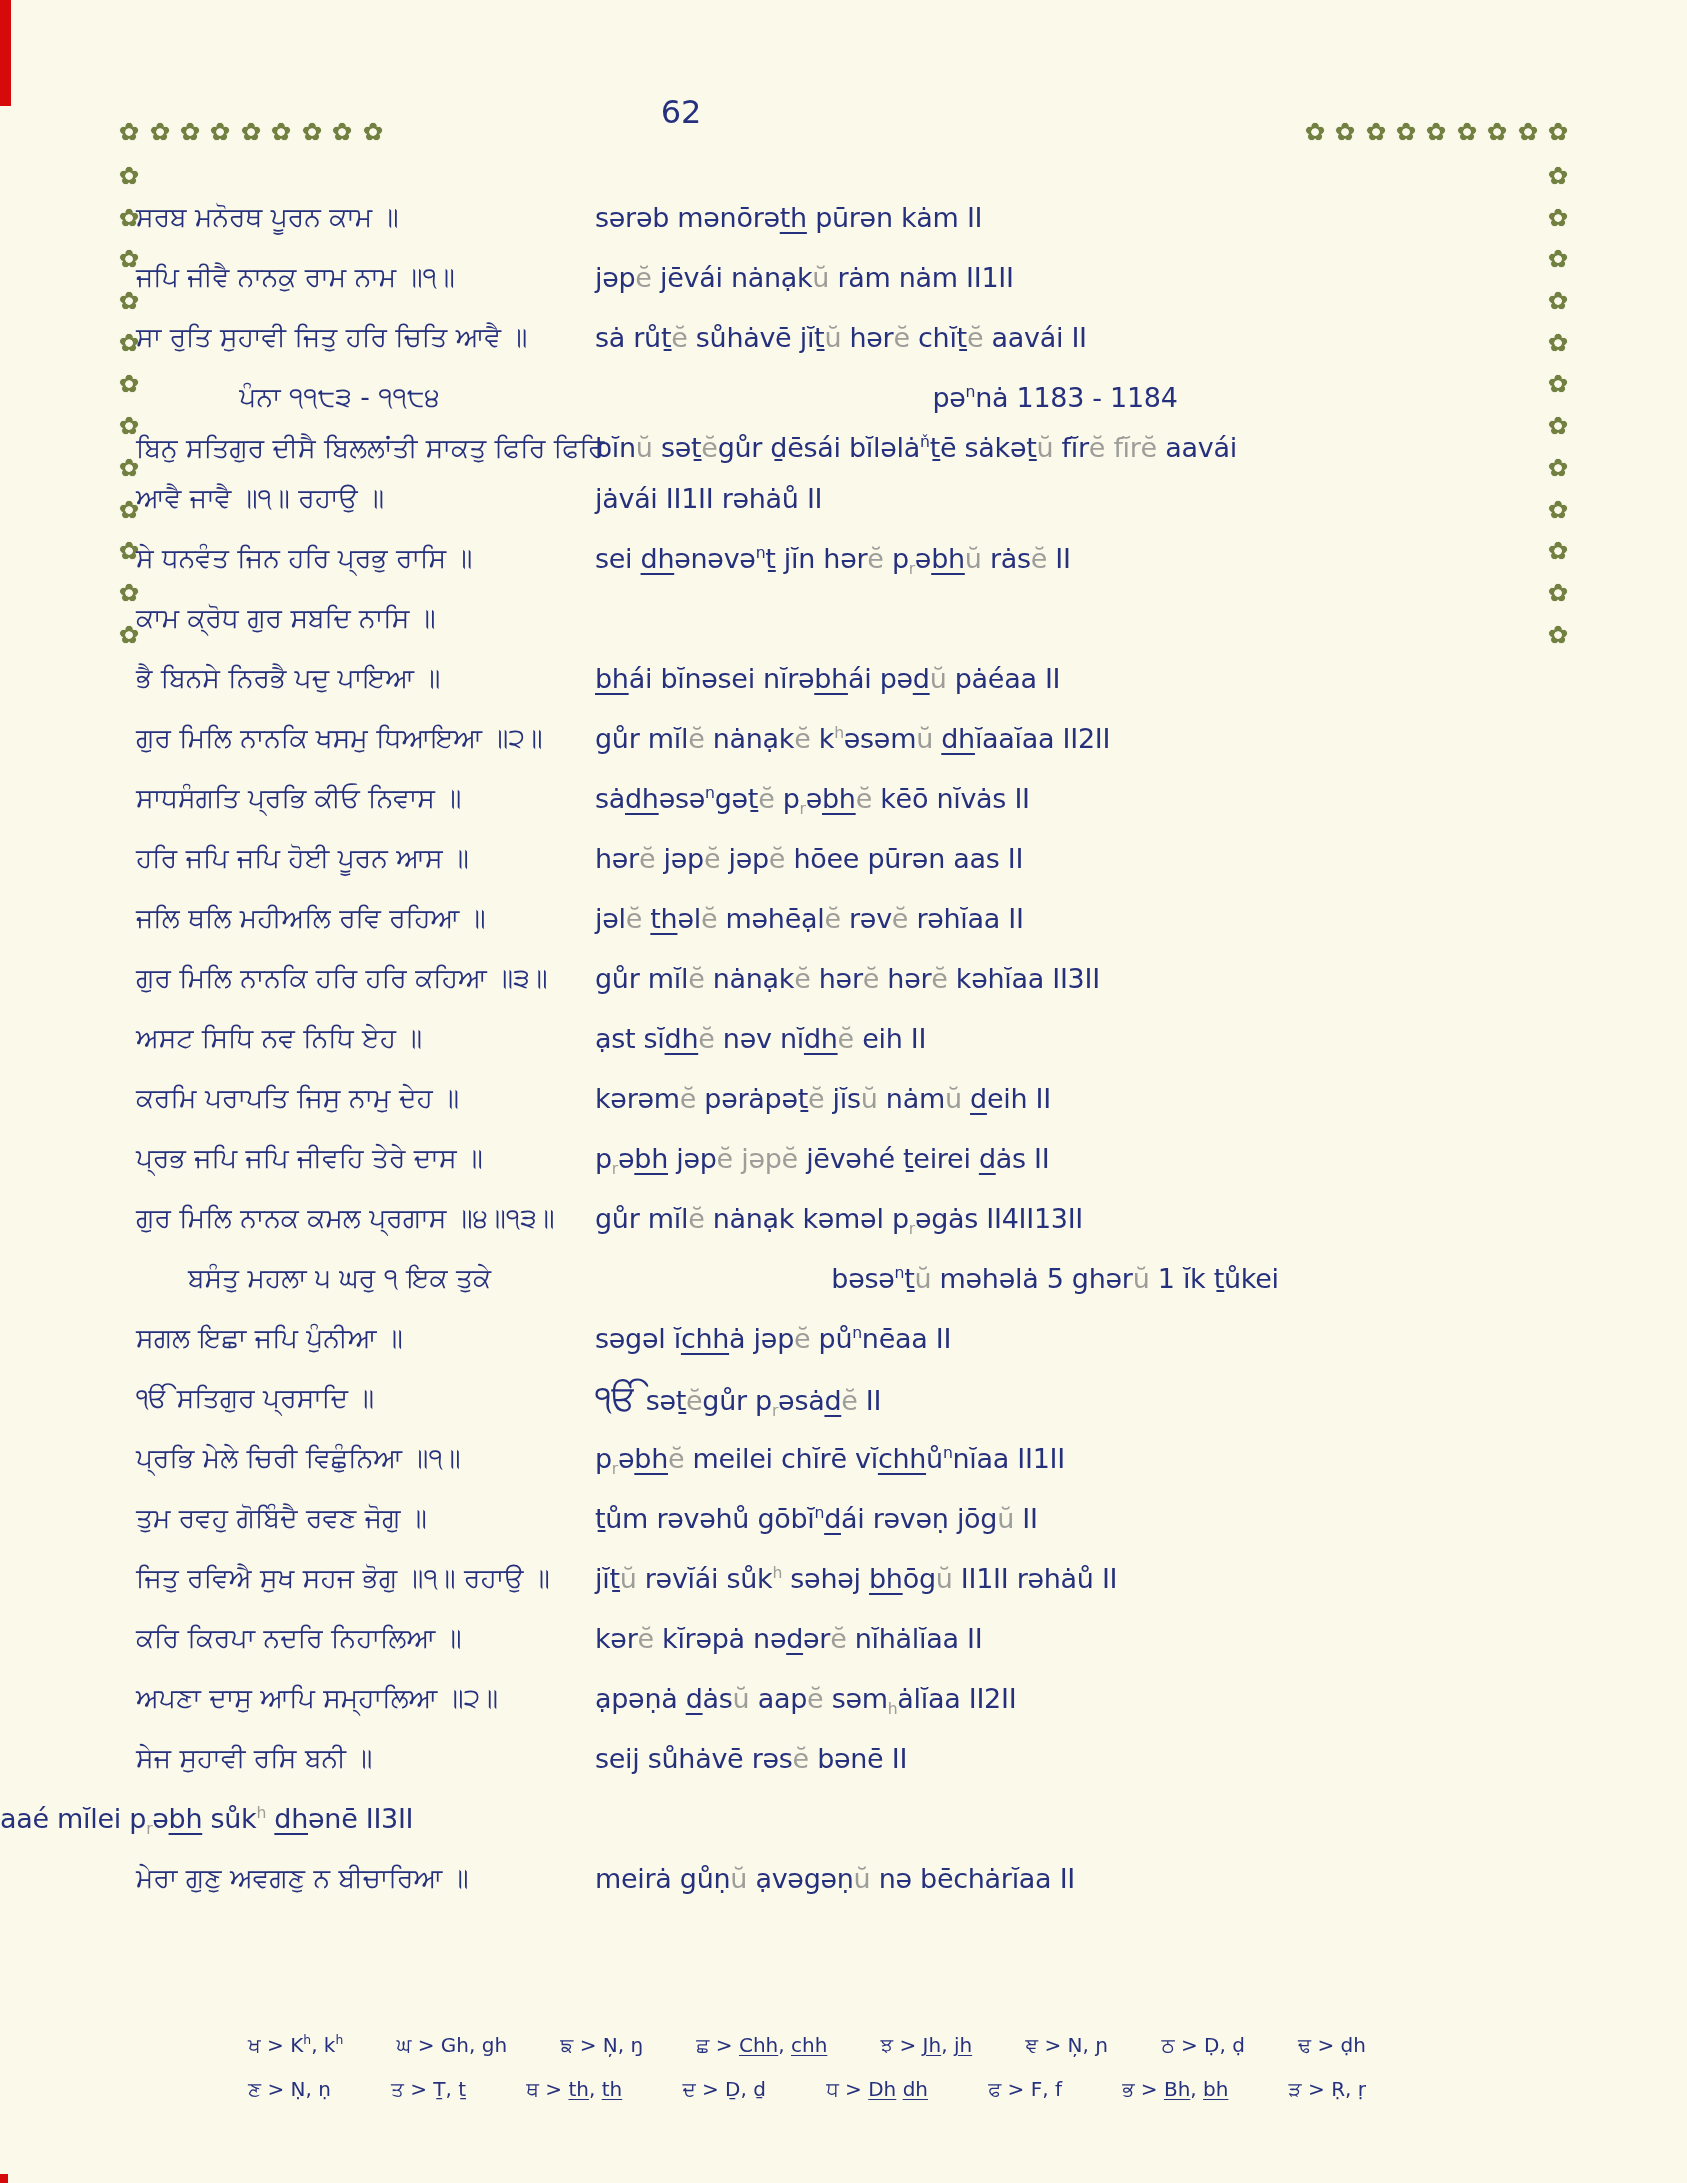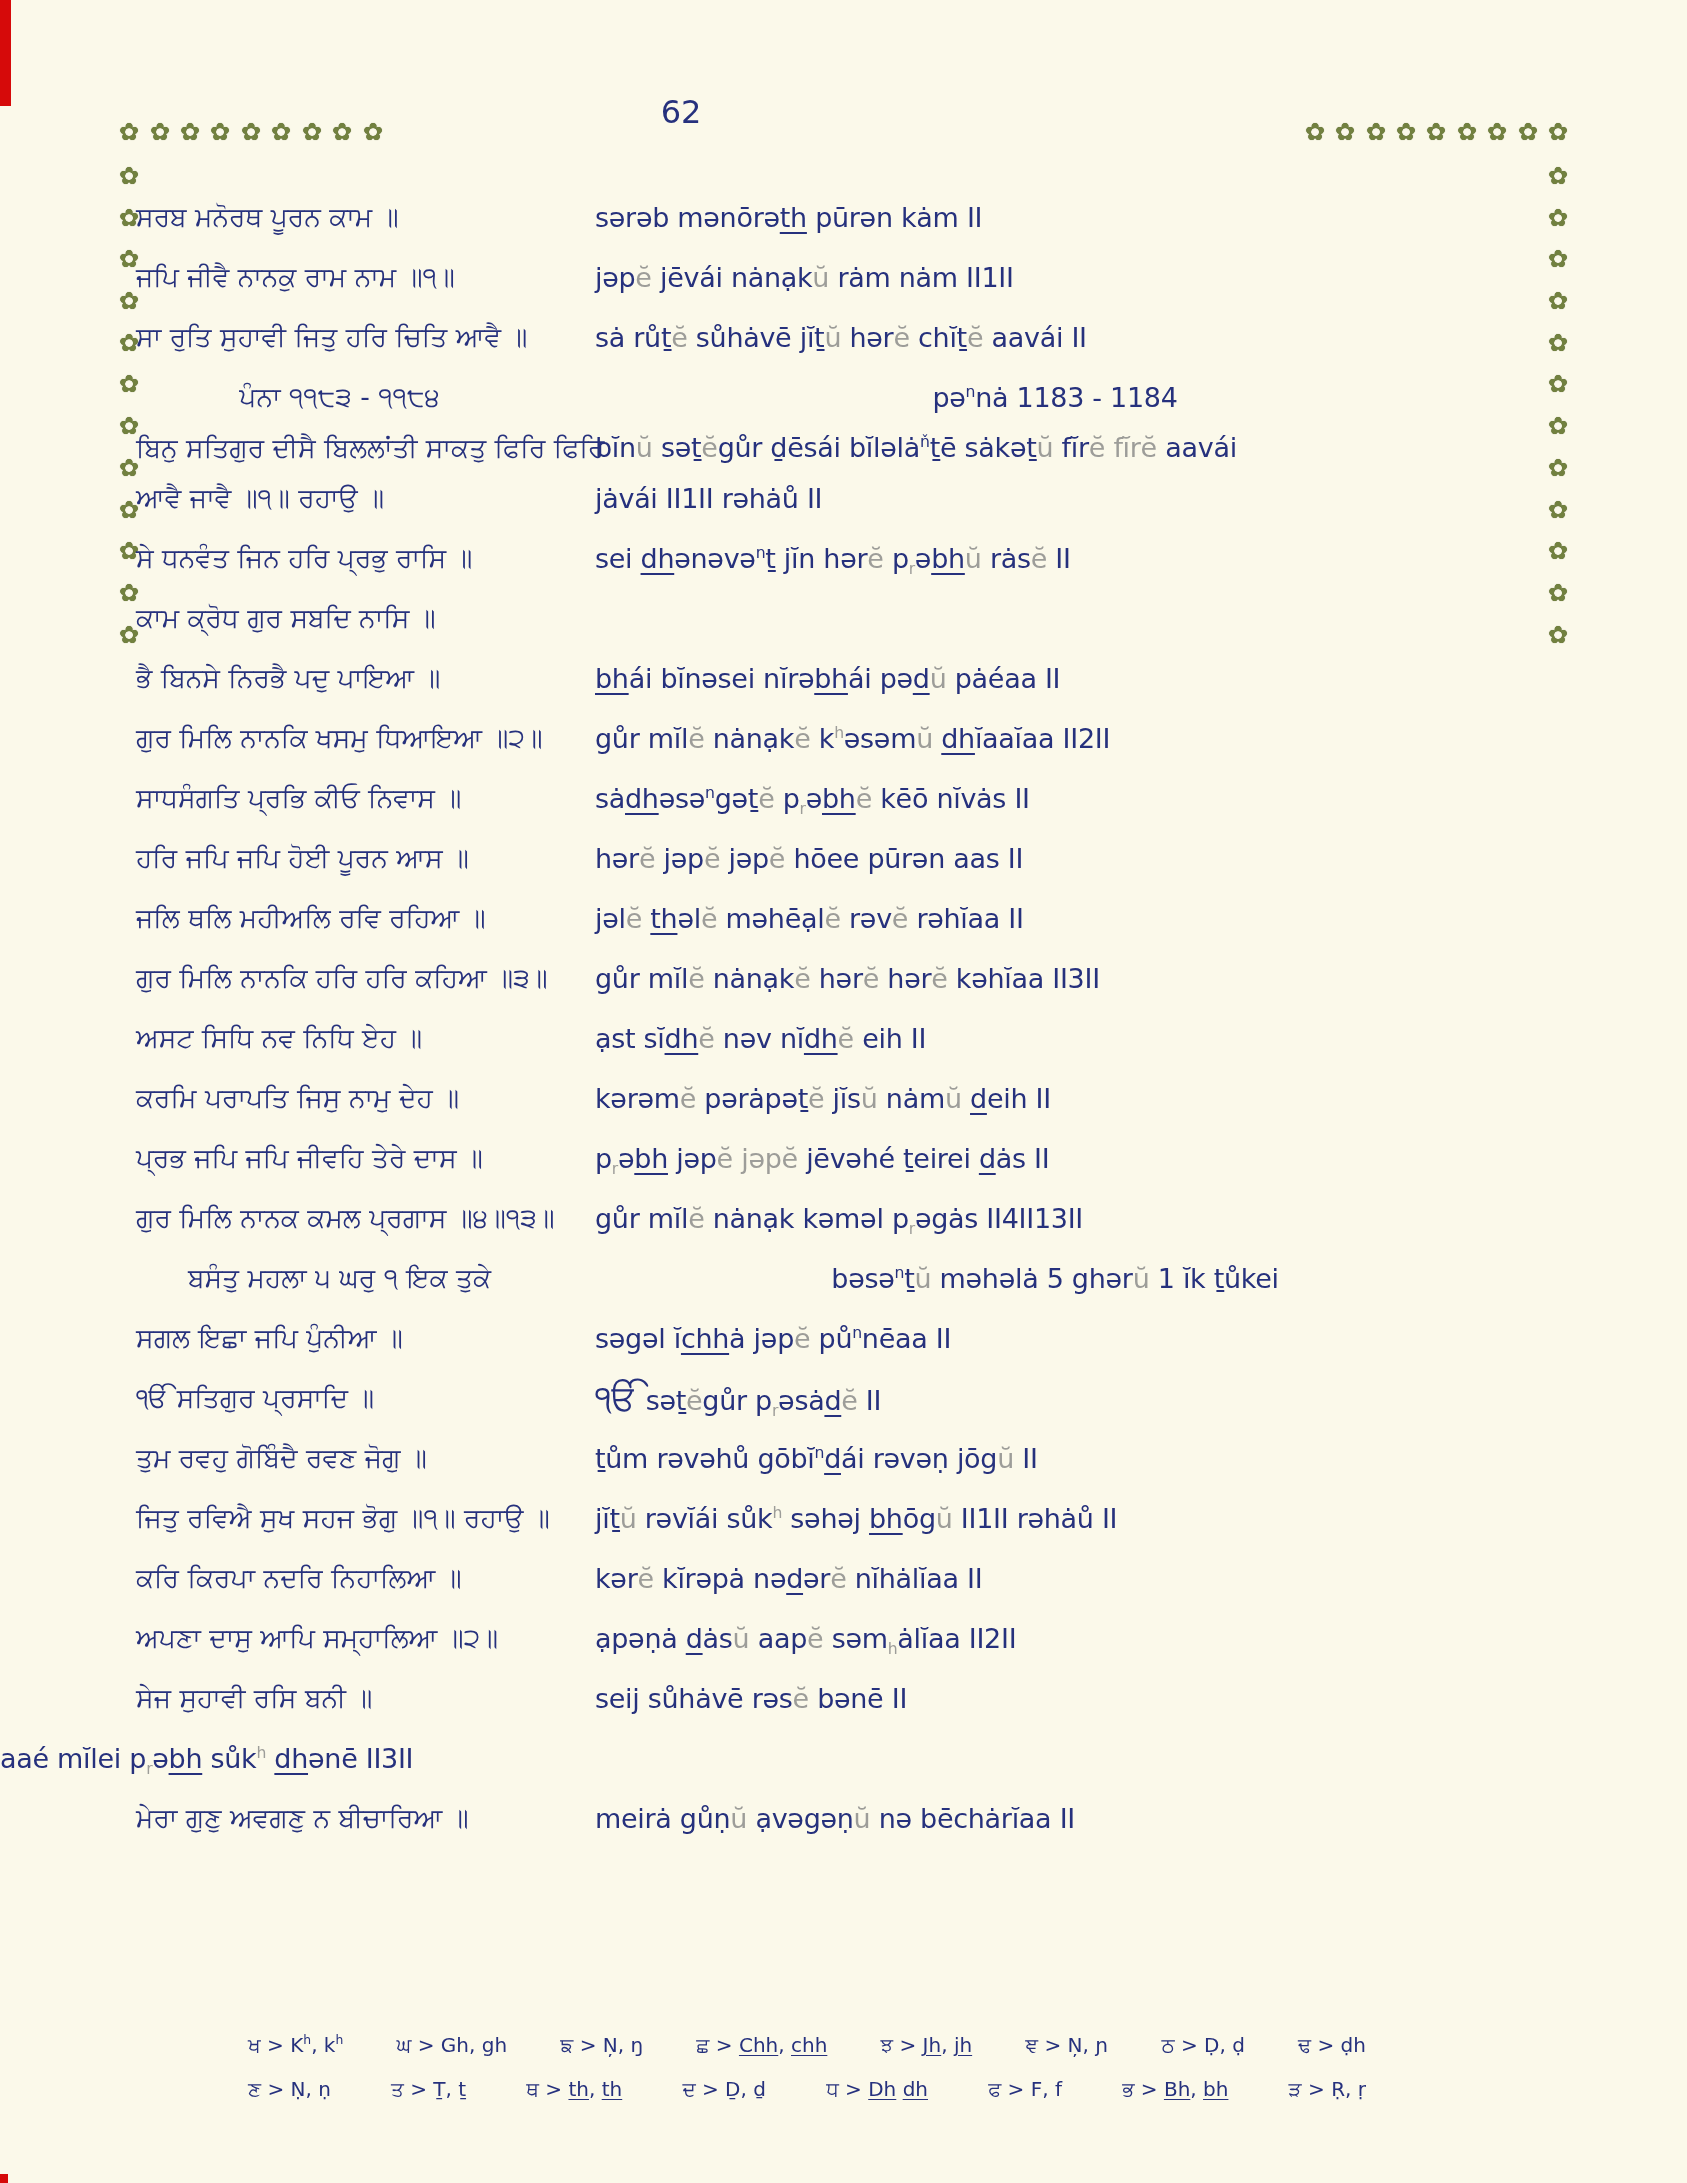--- a/index.html
+++ b/index.html
@@ -187,20 +187,24 @@
     </div>
     <div class="row">
       <div class="cell gcell">ਸਗਲ ਇਛਾ ਜਪਿ ਪੁੰਨੀਆ ॥</div>
       <div class="cell rcell"><span>səgəl  ĭ</span><span class="ul">chh</span><span>ȧ jəp</span><span class="muted">ĕ</span><span> pů</span><span class="sup">n</span><span>nēaa II</span></div>
     </div>
     <div class="row">
       <div class="cell gcell">ੴ ਸਤਿਗੁਰ ਪ੍ਰਸਾਦਿ ॥</div>
       <div class="cell rcell"><span class="ik">ੴ</span><span> səṯ</span><span class="muted">ĕ</span><span>gůr  p</span><span class="muted sb">r</span><span>əsȧ</span><span class="ul">d</span><span class="muted">ĕ</span><span> II</span></div>
     </div>
     <div class="row">
+      <div class="cell gcell">ਪ੍ਰਭਿ ਮੇਲੇ ਚਿਰੀ ਵਿਛੁੰਨਿਆ ॥੧॥</div>
+      <div class="cell rcell"><span>p</span><span class="muted sb">r</span><span>ə</span><span class="ul">bh</span><span class="muted">ĕ</span><span>  meilei chĭrē  vĭ</span><span class="ul">chh</span><span>ů</span><span class="sup">n</span><span>nĭaa II1II</span></div>
+    </div>
+    <div class="row">
       <div class="cell gcell">ਤੁਮ ਰਵਹੁ ਗੋਬਿੰਦੈ ਰਵਣ ਜੋਗੁ ॥</div>
       <div class="cell rcell"><span>ṯům  rəvəhů  gōbĭ</span><span class="sup">n</span><span class="ul">d</span><span>ái rəvəṇ  jōg</span><span class="muted">ŭ</span><span> II</span></div>
     </div>
     <div class="row">
       <div class="cell gcell">ਜਿਤੁ ਰਵਿਐ ਸੁਖ ਸਹਜ ਭੋਗੁ ॥੧॥ ਰਹਾਉ ॥</div>
       <div class="cell rcell"><span>jĭṯ</span><span class="muted">ŭ</span><span> rəvĭái sůk</span><span class="muted sup">h</span><span> səhəj </span><span class="ul">bh</span><span>ōg</span><span class="muted">ŭ</span><span> II1II rəhȧů II</span></div>
     </div>
     <div class="row">
       <div class="cell gcell">ਕਰਿ ਕਿਰਪਾ ਨਦਰਿ ਨਿਹਾਲਿਆ ॥</div>
       <div class="cell rcell"><span>kər</span><span class="muted">ĕ</span><span> kĭrəpȧ  nə</span><span class="ul">d</span><span>ər</span><span class="muted">ĕ</span><span> nĭhȧlĭaa II</span></div>

